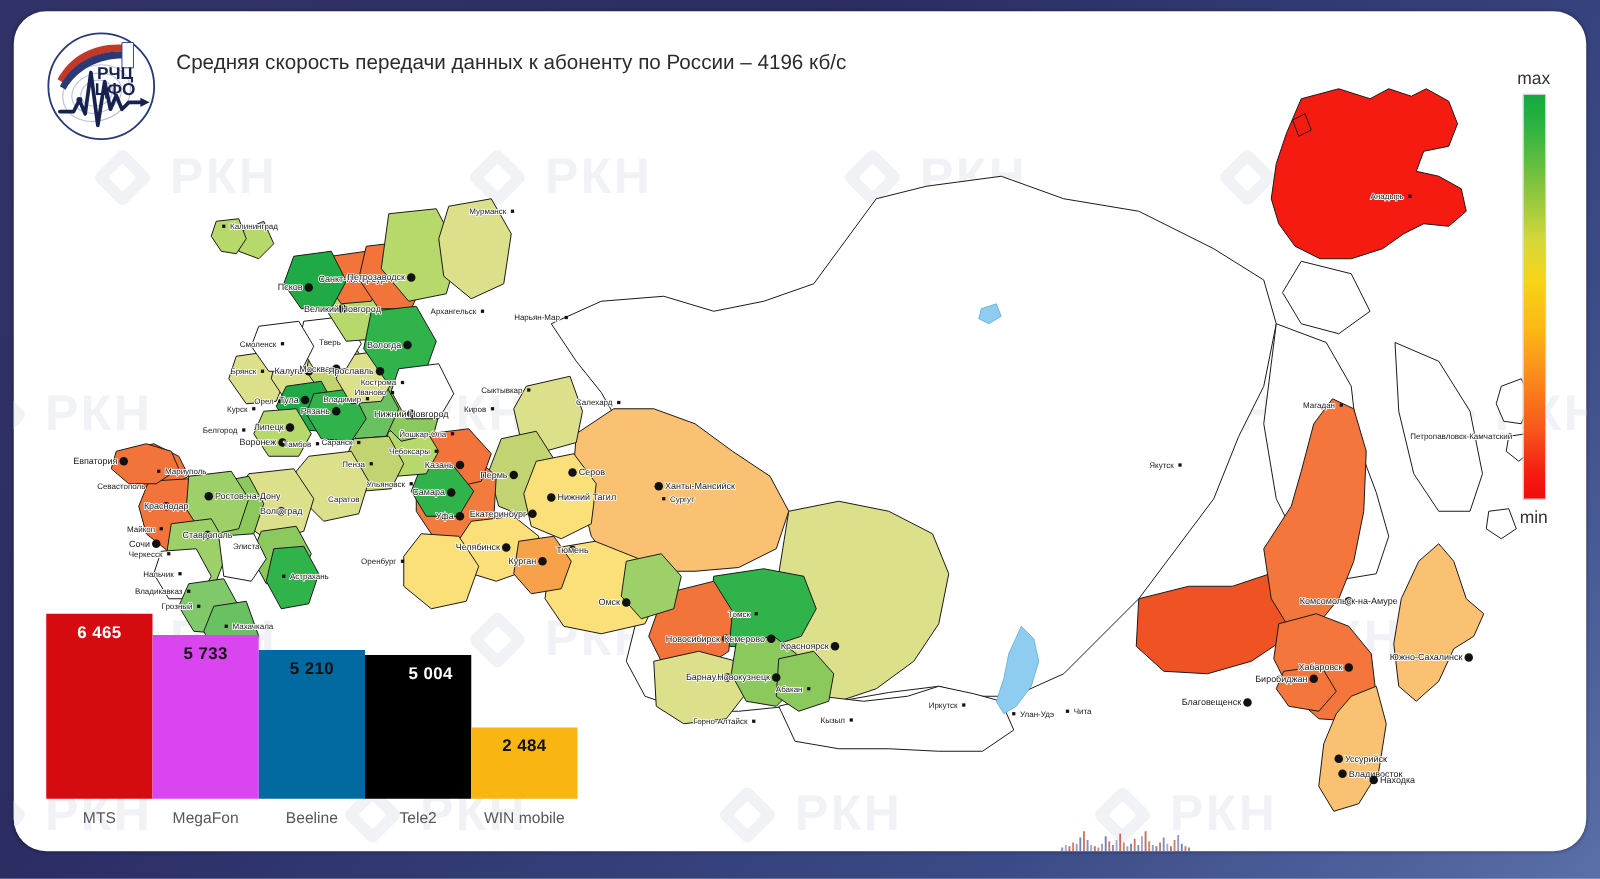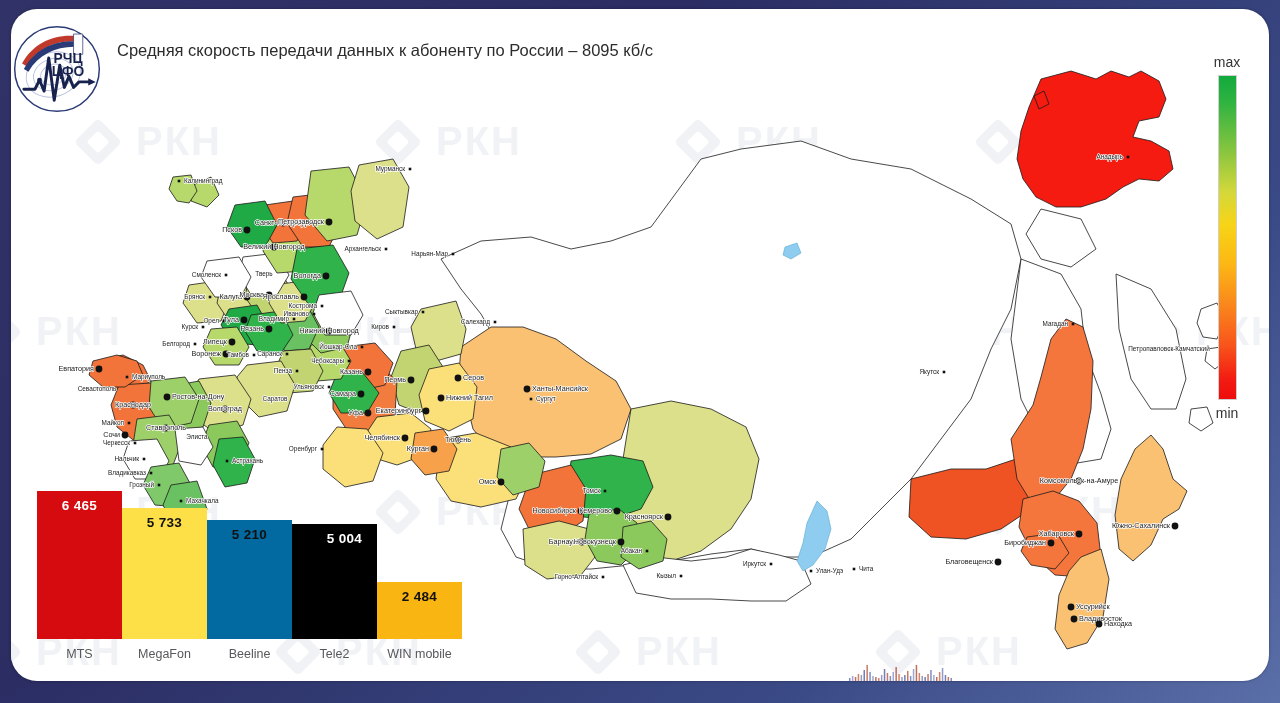--- a/index.html
+++ b/index.html
@@ -37,21 +37,21 @@
   }
   .wm .dia{
     width:34px;height:34px;background:#eef0f4;
     transform:rotate(45deg);border-radius:5px;position:relative;
   }
   .wm .dia::after{
     content:"";position:absolute;inset:9px;background:#fff;
     border-radius:2px;
   }
   
-  #header{position:absolute; left:0; top:0; z-index:5; padding:14px 0 0 0;
+  #header{position:absolute; left:0; top:0; z-index:5; padding:14px 0 0 24px;
           display:flex; gap:14px; align-items:flex-start;}
   #logo{width:92px;height:92px;flex:0 0 92px;position:relative;}
   #titles{padding-top:12px;}
   #title{
     font-size:25px; font-weight:700; color:#111; letter-spacing:.2px;
     line-height:1.1;
   }
   #subtitle{
     font-size:16.5px; color:#2c2c2c; margin-top:6px; line-height:1.15;
   }
@@ -652,39 +652,39 @@
           <path d="M14 50 C26 28 48 18 72 20 L72 26 C50 25 30 34 19 53 Z" fill="#2a3a77"></path>
           <path d="M68 12 L78 12 L78 34 L68 34 Z" fill="#ffffff" stroke="#2a3a77" stroke-width=".8"></path>
           <polyline points="14,72 26,72 31,62 36,74 41,38 47,84 53,46 58,70 63,58 68,70 74,64 86,64" fill="none" stroke="#17224e" stroke-width="3.2" stroke-linejoin="round" stroke-linecap="round"></polyline>
           <path d="M84 60 L92 64 L84 68 Z" fill="#17224e"></path>
           <circle cx="31" cy="62" r="2.6" fill="#17224e"></circle>
           <text x="62" y="44" text-anchor="middle" font-family="Liberation Sans, sans-serif" font-size="15" font-weight="700" fill="#17224e">РЧЦ</text>
           <text x="62" y="58" text-anchor="middle" font-family="Liberation Sans, sans-serif" font-size="15" font-weight="700" fill="#17224e">ЦФО</text>
         </svg>
       </div>
       <div id="titles">
-        <div id="subtitle">Средняя скорость передачи данных к абоненту по России – 8095 кб/с</div>
+        <div id="subtitle">Средняя скорость передачи данных к абоненту по России – 4196 кб/с</div>
       </div>
     </div>
 
     <div id="legend">
       <div class="lbl">max</div>
       <div id="legend-bar"></div>
       <div class="lbl">min</div>
     </div>
 
     <div id="chart">
       <div id="bars">
           <div class="barcol">
             <div class="bar" style="height: 100%; background: rgb(213, 11, 16);">
               <div class="barval" style="color: rgb(255, 255, 255);">6 465</div>
             </div>
           </div>
           <div class="barcol">
-            <div class="bar" style="height: 88.6775%; background: #fde047;">
+            <div class="bar" style="height: 88.6775%; background: #d946ef;">
               <div class="barval" style="color: rgb(17, 17, 17);">5 733</div>
             </div>
           </div>
           <div class="barcol">
             <div class="bar" style="height: 80.5878%; background: #0369a1;">
               <div class="barval" style="color: rgb(17, 17, 17);">5 210</div>
             </div>
           </div>
           <div class="barcol">
             <div class="bar" style="height: 77.4014%; background: rgb(0, 0, 0);">

